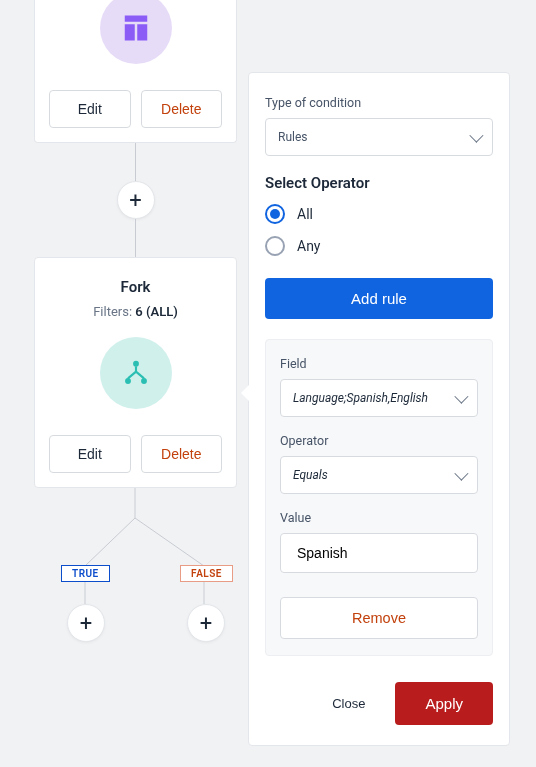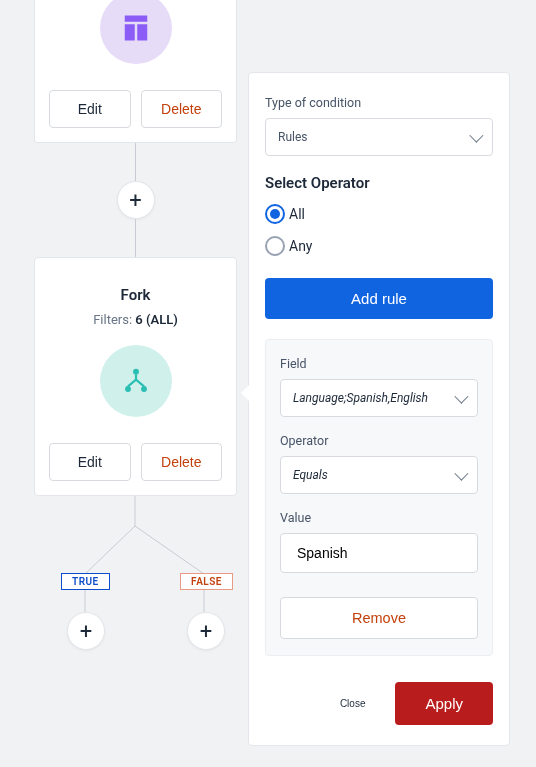--- a/index.html
+++ b/index.html
@@ -166,21 +166,21 @@
   }
   .chev {
     width: 10px; height: 10px;
     border-right: 1.5px solid #697586;
     border-bottom: 1.5px solid #697586;
     transform: rotate(45deg) translateY(-2px);
   }
   .radio-row {
     display: flex;
     align-items: center;
-    gap: 4px;
+    gap: 12px;
     margin-bottom: 12px;
     cursor: pointer;
   }
   .radio-outer {
     width: 20px; height: 20px;
     border: 2px solid #1064e0;
     border-radius: 50%;
     display: flex; align-items: center; justify-content: center;
   }
   .radio-outer.unchecked { border-color: #98a2b3; }
@@ -229,21 +229,21 @@
   .panel-footer {
     display: flex;
     justify-content: flex-end;
     gap: 20px;
     align-items: center;
     margin-top: 26px;
   }
   .btn-close {
     background: none;
     border: none;
-    font-size: 10px;
+    font-size: 13px;
     color: #1d2939;
     cursor: pointer;
     padding: 6px 10px;
   }
   .btn-apply {
     background: #b91c1c;
     color: #fff;
     border: none;
     border-radius: 4px;
     padding: 13px 30px;
@@ -267,21 +267,21 @@
     <div class="btn-row">
       <button class="btn">Edit</button>
       <button class="btn btn-danger-text">Delete</button>
     </div>
   </div>
 
   <div class="connector-vert" style="height:38px;"></div>
   <div class="add-circle">+</div>
   <div class="connector-vert" style="height:38px;"></div>
 
-  <div class="card" style="padding-top:28px;">
+  <div class="card" style="padding-top:20px;">
     <div class="card-title">Fork</div>
     <div class="card-subtitle">
       <span>Filters: </span><b>6 (ALL)</b>
     </div>
     <div class="icon-circle teal-bg">
       <svg width="32" height="32" viewBox="0 0 24 24">
         <circle cx="12" cy="5" r="2.2" fill="#2bbfb3"></circle>
         <circle cx="6" cy="18" r="2.2" fill="#2bbfb3"></circle>
         <circle cx="18" cy="18" r="2.2" fill="#2bbfb3"></circle>
         <path d="M12 7 L12 11 L6 16 M12 11 L18 16" stroke="#2bbfb3" stroke-width="1.6" fill="none"></path>

